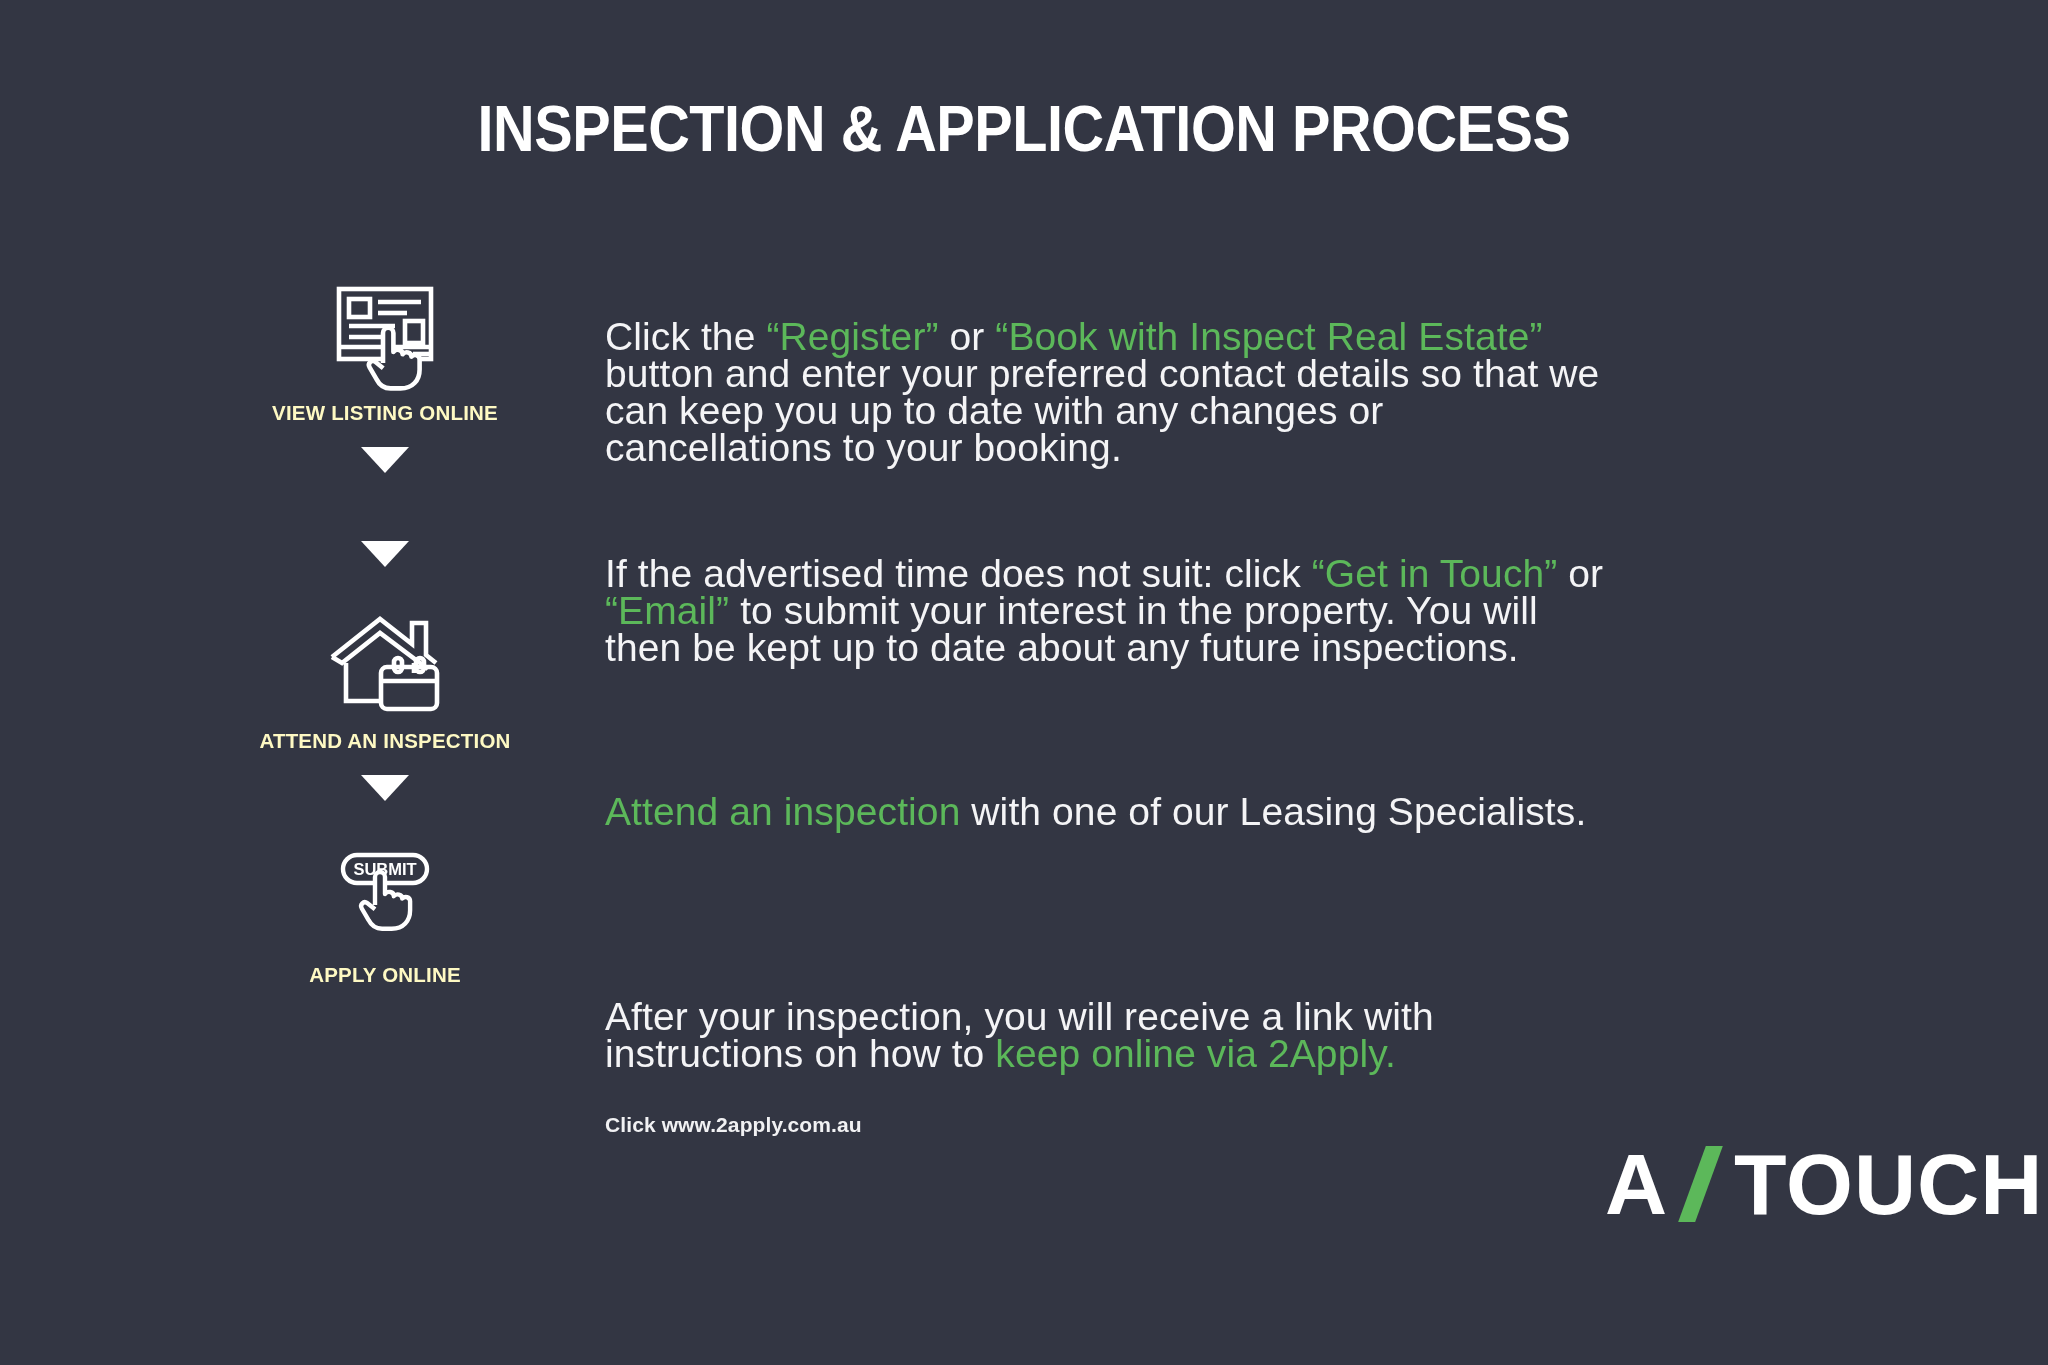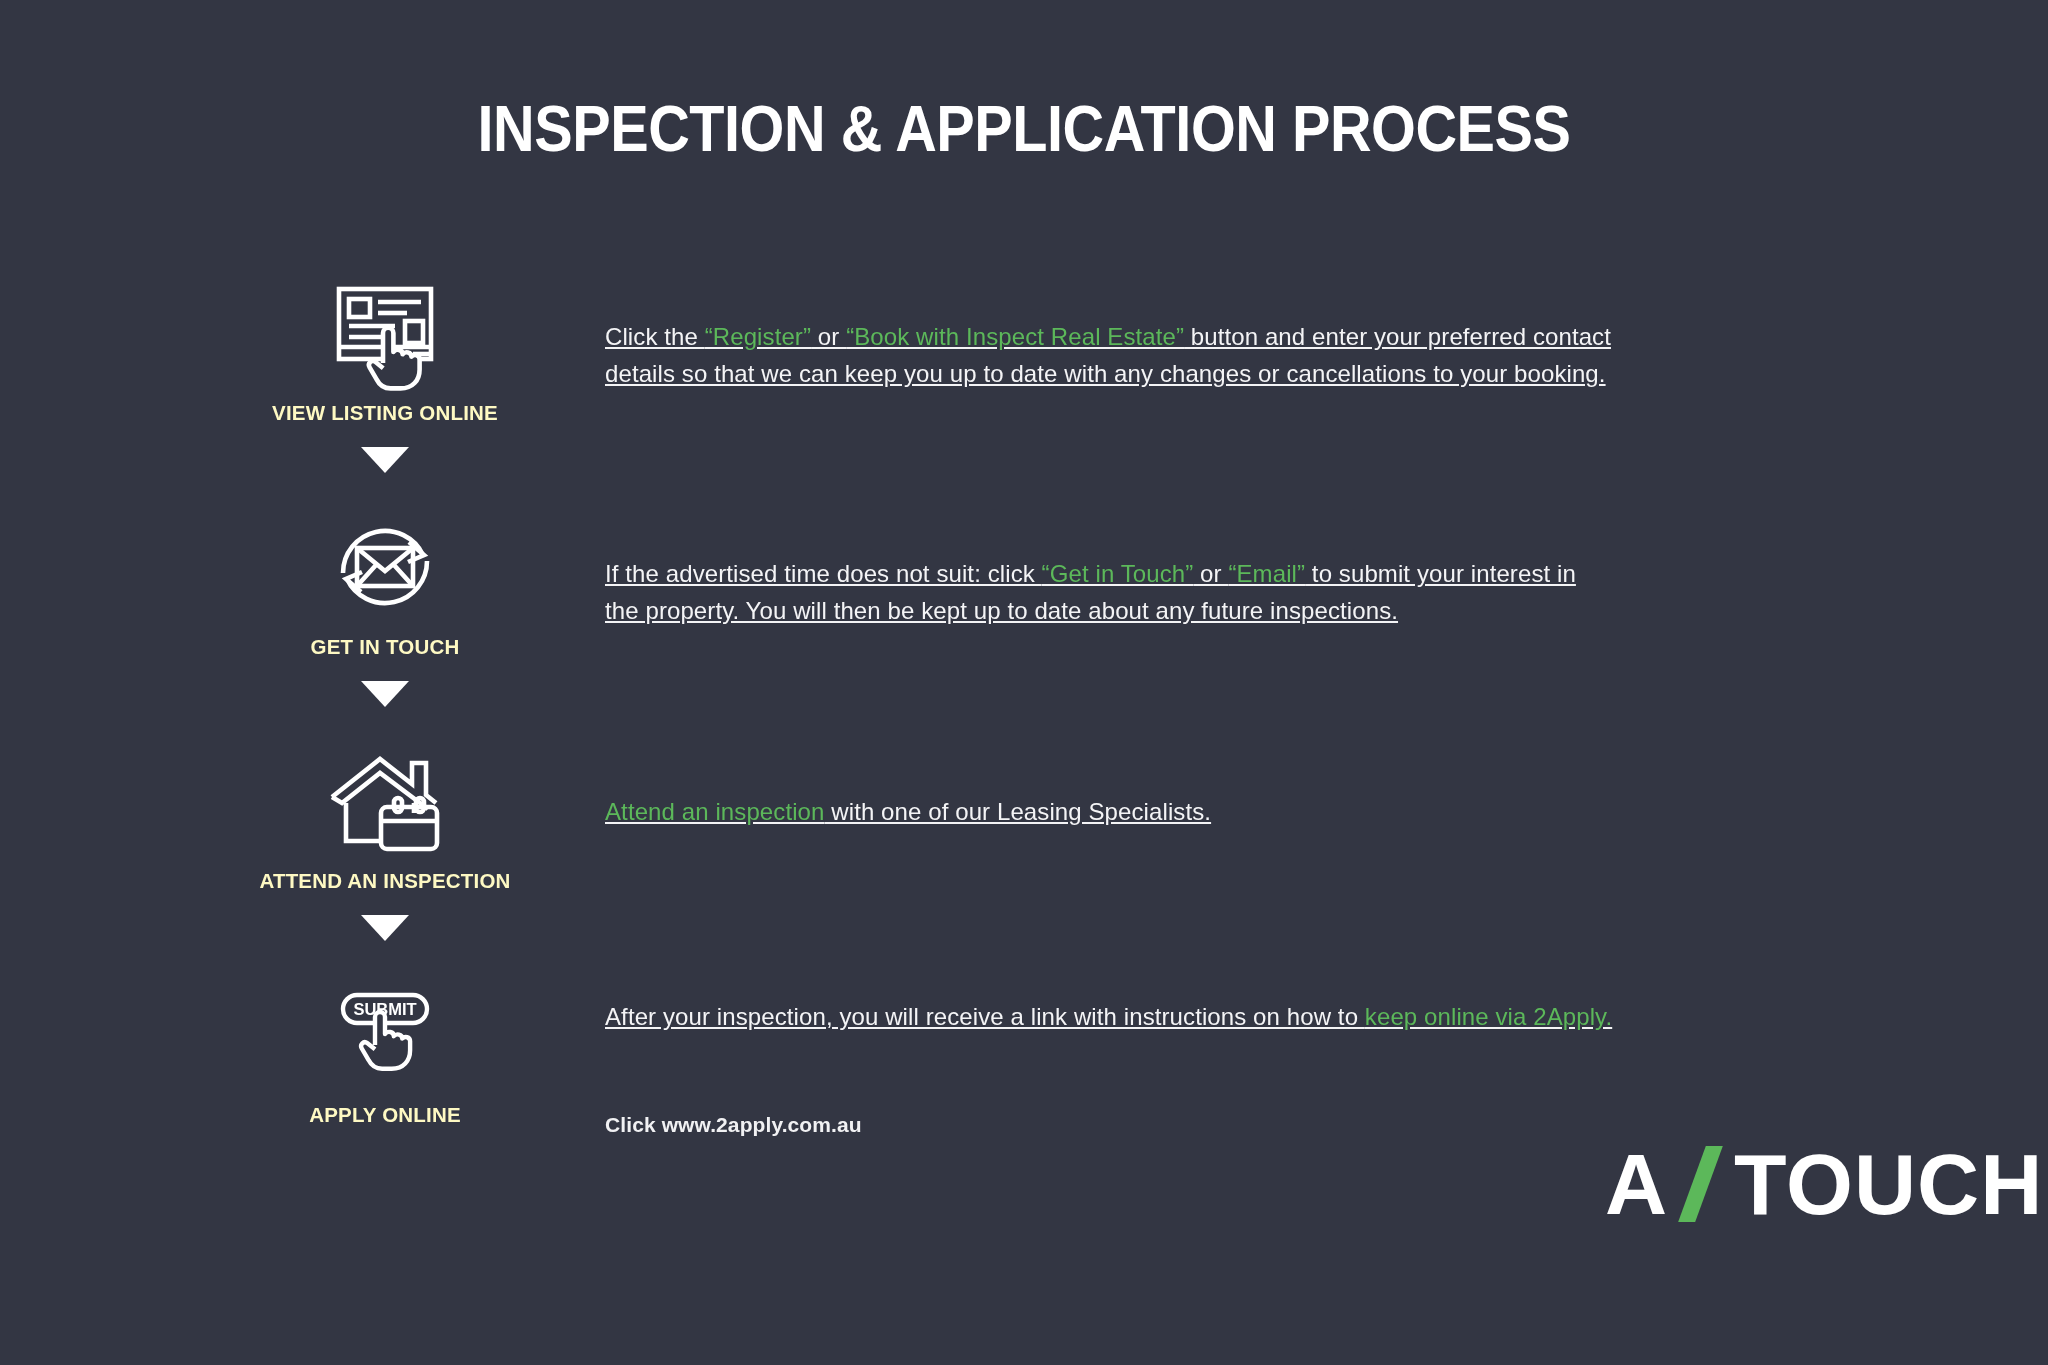--- a/index.html
+++ b/index.html
@@ -93,24 +93,23 @@
   .copy-col {
     position: absolute;
     left: 605px;
     top: 318px;
     width: 1010px;
   }
 
   .copy {
     color: #f4f4f6;
     font-family: "Liberation Sans Narrow", "Liberation Sans", sans-serif;
-    font-size: 24px;
+    font-size: 39px;
     line-height: 37px;
     letter-spacing: 0.1px;
-    text-decoration: underline;
   }
   .copy .accent { color: #5cb85a; }
 
   .copy-1 { position: absolute; top: 0;    left: 0; width: 1010px; }
   .copy-2 { position: absolute; top: 237px; left: 0; width: 1010px; }
   .copy-3 { position: absolute; top: 475px; left: 0; width: 1010px; }
   .copy-4 { position: absolute; top: 680px; left: 0; width: 1010px; }
 
   .visit-line {
     position: absolute;
@@ -200,37 +199,20 @@
       </div>
       <div class="step-label">VIEW LISTING ONLINE</div>
     </div>
 
     <div class="gap-a"></div>
     <div class="flow-arrow">
       <span class="tri"></span>
     </div>
     <div class="gap-b"></div>
 
-    <div class="step-block">
-      <div class="icon-wrap">
-        <svg width="112" height="104" viewBox="0 0 112 104" fill="none" stroke="#ffffff" stroke-width="4.6">
-
-          <path d="M14 58 A42 42 0 0 1 94 40" stroke-linecap="butt"></path>
-          <path d="M80 27 L95 40 L79 47" stroke-linejoin="miter" stroke-linecap="butt"></path>
-
-          <path d="M98 46 A42 42 0 0 1 18 64" stroke-linecap="butt"></path>
-          <path d="M32 77 L17 64 L33 57" stroke-linejoin="miter" stroke-linecap="butt"></path>
-
-          <rect x="28" y="33" width="56" height="38" stroke-linejoin="miter"></rect>
-          <path d="M28 33 L56 56 L84 33" stroke-linejoin="miter"></path>
-          <path d="M28 71 L47 50 M84 71 L65 50" stroke-linejoin="miter"></path>
-        </svg>
-      </div>
-      <div class="step-label">GET IN TOUCH</div>
-    </div>
 
     <div class="gap-a"></div>
     <div class="flow-arrow">
       <span class="tri"></span>
     </div>
     <div class="gap-b"></div>
 
     <div class="step-block">
       <div class="icon-wrap">
         <svg width="118" height="102" viewBox="0 0 118 102" fill="none" stroke="#ffffff" stroke-width="4.6" stroke-linejoin="miter">

